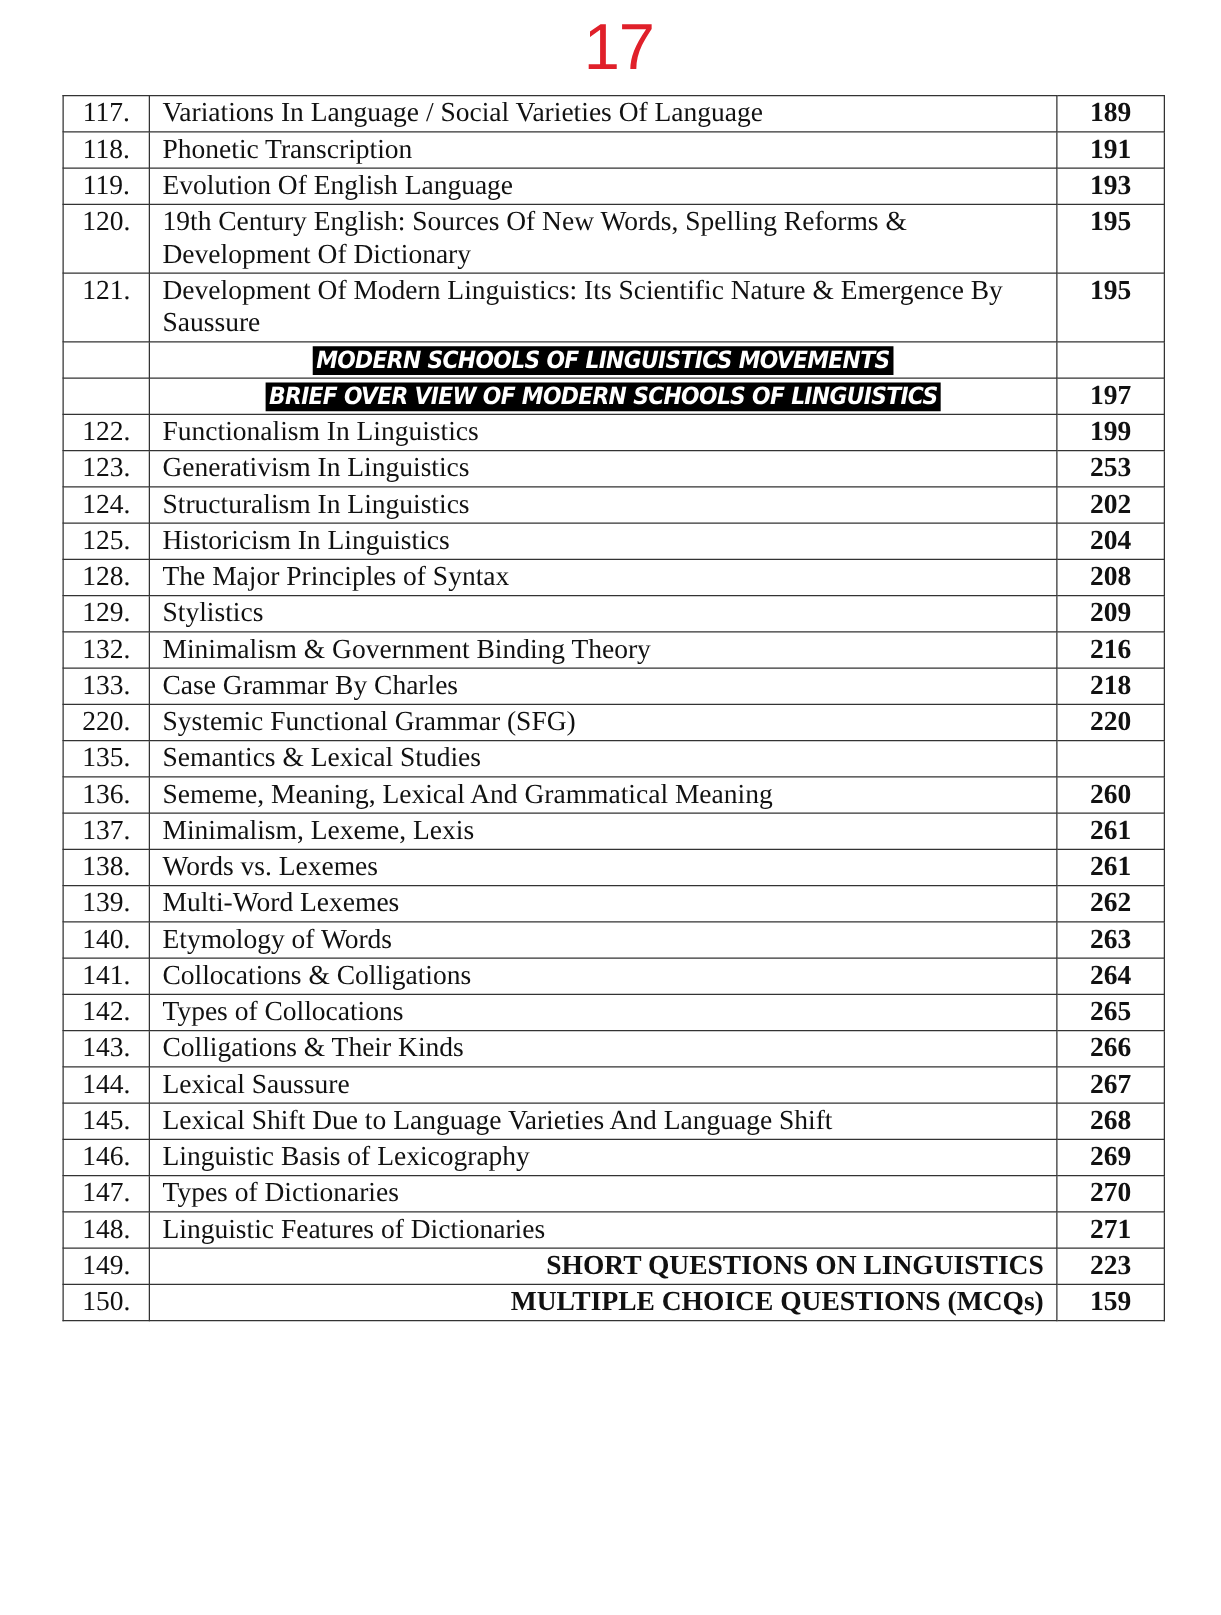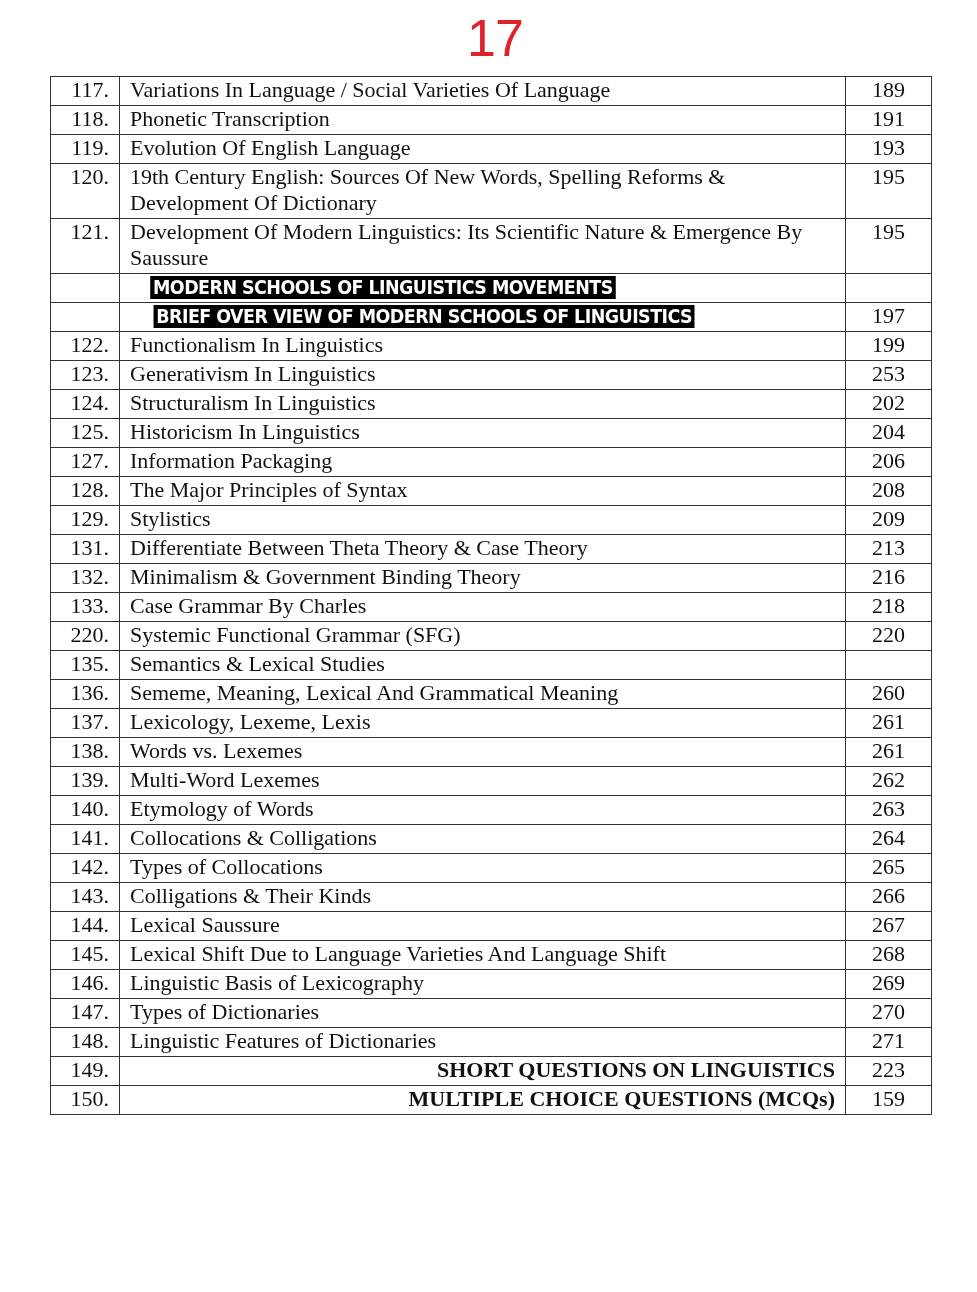--- a/index.html
+++ b/index.html
@@ -12,27 +12,27 @@
   table.toc {
     position: absolute; left: 50px; top: 76px; width: 882px;
     border-collapse: collapse; table-layout: fixed;
     font-family: "Liberation Serif", "DejaVu Serif", serif;
     font-size: 22px; color: #111;
   }
   table.toc td {
     border: 1.3px solid #333; padding: 0 10px; vertical-align: top;
     line-height: 26px; height: 28px;
   }
-  td.num { width: 48px; padding-left: 12px; padding-right: 0; text-align: right; }
+  td.num { width: 48px; padding-left: 12px; padding-right: 0; text-align: center; }
   td.title { width: 705px; padding-left: 11px; }
-  td.pg { text-align: center; padding: 0; }
+  td.pg { text-align: center; padding: 0; font-weight: bold; }
   tr.two-line td { height: 54px; }
   td.title.bold { font-weight: bold; text-align: right; }
   tr.heading td { height: 28px; }
-  td.heading-cell { padding: 0; }
+  td.heading-cell { text-align: center; padding: 0; font-style: italic; }
   .heading-label {
     display: inline-block; background: #000; color: #fff;
     font-family: "DejaVu Sans", "Liberation Sans", sans-serif; font-weight: bold;
     font-size: 19px; line-height: 23px; padding: 0 3px; letter-spacing: -0.6px;
     transform: scaleX(0.92); margin-top: 2px;
   }
 </style>
 </head>
 <body>
 
@@ -89,40 +89,30 @@
         <td class="num">124.</td>
         <td class="title">Structuralism In Linguistics</td>
         <td class="pg">202</td>
       </tr>
       <tr>
         <td class="num">125.</td>
         <td class="title">Historicism In Linguistics</td>
         <td class="pg">204</td>
       </tr>
       <tr>
-        <td class="num">127.</td>
-        <td class="title">Information Packaging</td>
-        <td class="pg">206</td>
-      </tr>
-      <tr>
         <td class="num">128.</td>
         <td class="title">The Major Principles of Syntax</td>
         <td class="pg">208</td>
       </tr>
       <tr>
         <td class="num">129.</td>
         <td class="title">Stylistics</td>
         <td class="pg">209</td>
       </tr>
       <tr>
-        <td class="num">131.</td>
-        <td class="title">Differentiate Between Theta Theory &amp; Case Theory</td>
-        <td class="pg">213</td>
-      </tr>
-      <tr>
         <td class="num">132.</td>
         <td class="title">Minimalism &amp; Government Binding Theory</td>
         <td class="pg">216</td>
       </tr>
       <tr>
         <td class="num">133.</td>
         <td class="title">Case Grammar By Charles</td>
         <td class="pg">218</td>
       </tr>
       <tr>
@@ -135,21 +125,21 @@
         <td class="title">Semantics &amp; Lexical Studies</td>
         <td class="pg"></td>
       </tr>
       <tr>
         <td class="num">136.</td>
         <td class="title">Sememe, Meaning, Lexical And Grammatical Meaning</td>
         <td class="pg">260</td>
       </tr>
       <tr>
         <td class="num">137.</td>
-        <td class="title">Lexicology, Lexeme, Lexis</td>
+        <td class="title">Minimalism, Lexeme, Lexis</td>
         <td class="pg">261</td>
       </tr>
       <tr>
         <td class="num">138.</td>
         <td class="title">Words vs. Lexemes</td>
         <td class="pg">261</td>
       </tr>
       <tr>
         <td class="num">139.</td>
         <td class="title">Multi-Word Lexemes</td>

